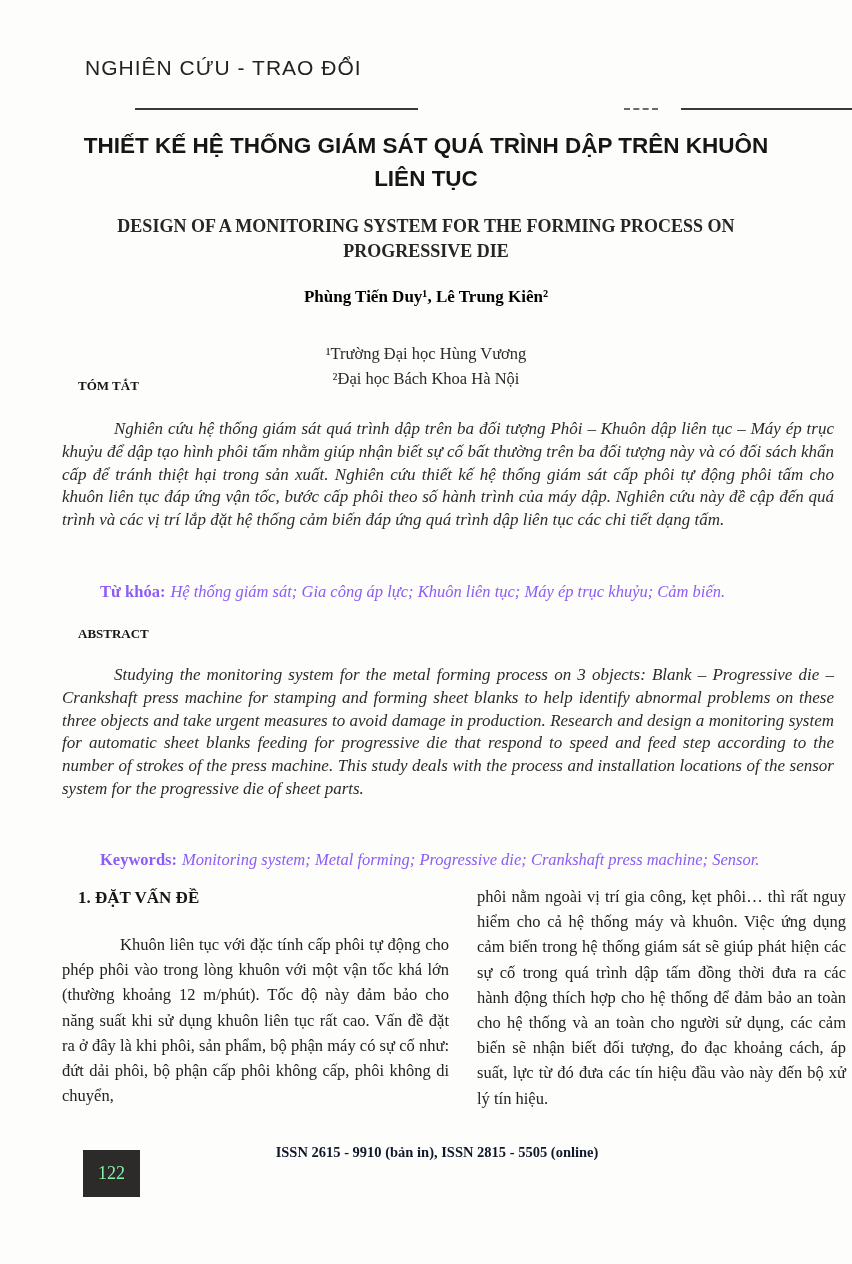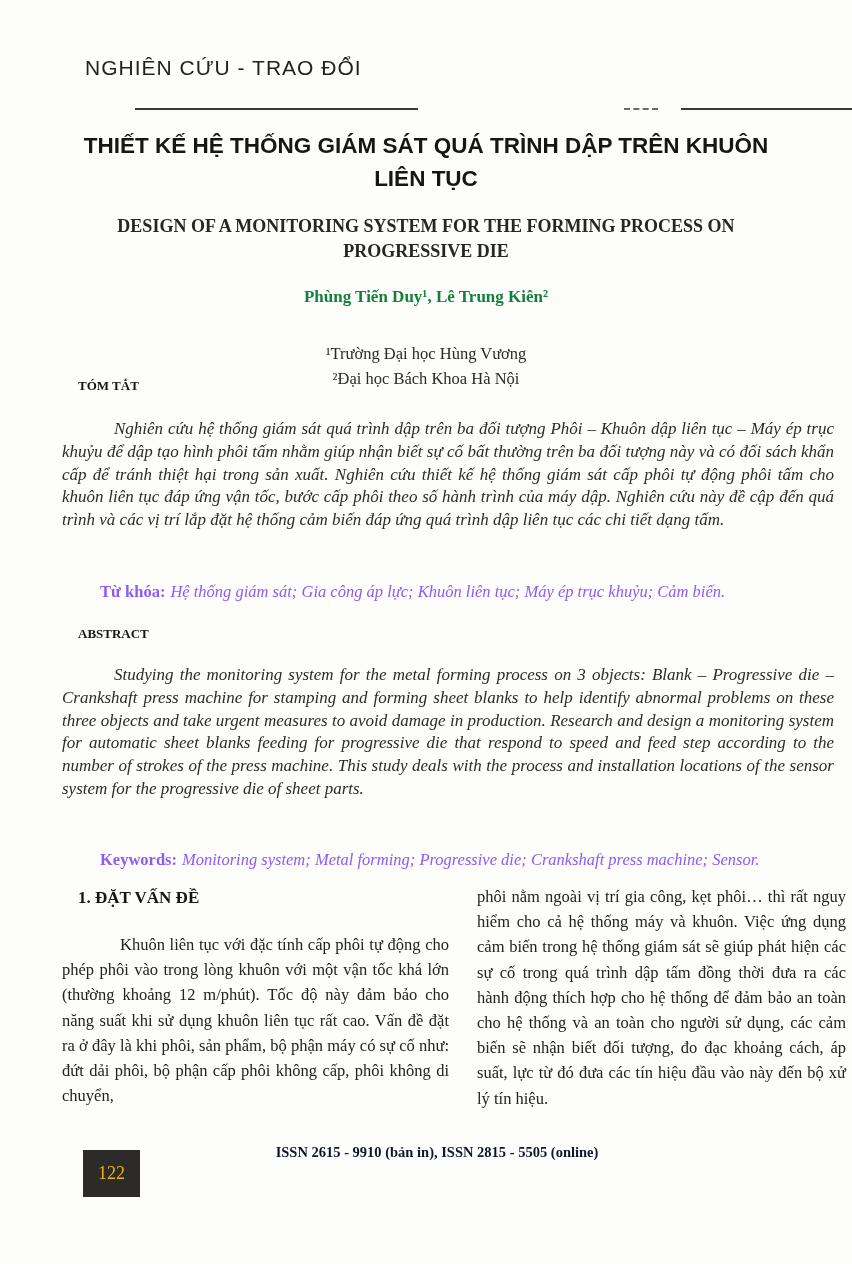--- a/index.html
+++ b/index.html
@@ -28,21 +28,21 @@
     font-family: "Liberation Sans", sans-serif;
     font-weight: bold; font-size: 22.5px; line-height: 33px; color: #161616;
   }
   .title-en {
     position: absolute; left: 86px; top: 214px; width: 680px;
     text-align: center;
     font-size: 18px; line-height: 25px; color: #262626;
   }
   .authors {
     position: absolute; left: 76px; top: 287px; width: 700px;
-    text-align: center; font-weight: bold; font-size: 17px; color: #15803d;
+    text-align: center; font-weight: bold; font-size: 17px; color: #000000;
   }
   .affil1, .affil2 {
     position: absolute; left: 76px; width: 700px;
     text-align: center; font-size: 16.5px; color: #2a2a2a; margin-top: 32px;
   }
   .affil1 { top: 312px; }
   .affil2 { top: 337px; }
 
   .block-heading {
     position: absolute; left: 78px;
@@ -80,21 +80,21 @@
   }
   .col-right-para {
     position: absolute; left: 477px; top: 884px; width: 369px;
     text-align: justify; font-size: 16.5px; line-height: 25.2px;
     color: #222;
   }
 
   .page-badge {
     position: absolute; left: 83px; top: 1150px;
     width: 57px; height: 47px;
-    background: #2d2b29; color: #eab308;
+    background: #2d2b29; color: #86efac;
     font-size: 18px; display: flex; align-items: center; justify-content: center;
   }
   .footer-text {
     position: absolute; left: 37px; top: 1143px; width: 800px;
     text-align: center; color: #0f172a;
   }
   .footer-issn    { font-weight: bold; font-size: 14.5px; line-height: 19px; }
   .footer-journal { font-size: 18px; line-height: 25px; }
   .journal-name   { font-weight: bold; margin-right: 4px; }
   .footer-website { font-weight: bold; font-size: 17px; line-height: 24px; }

